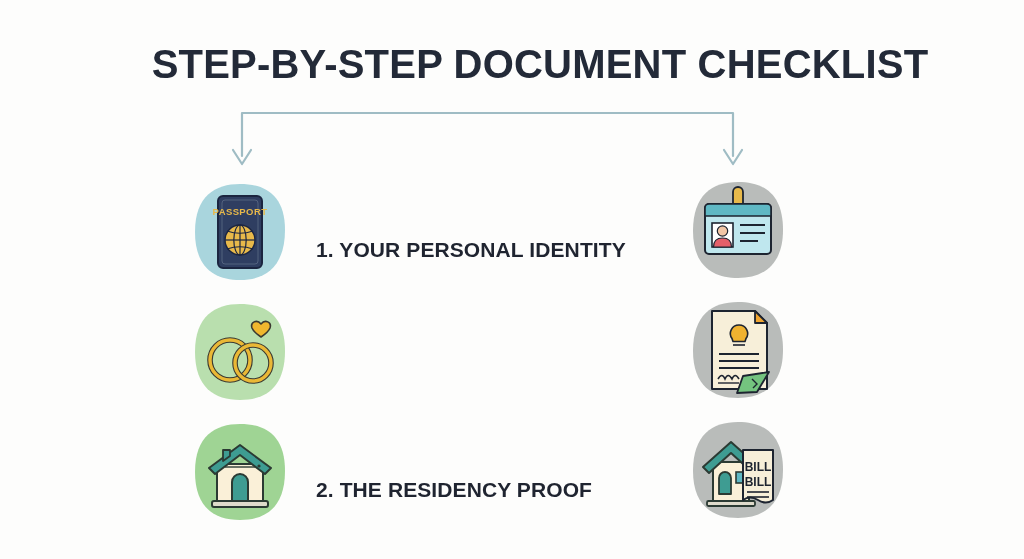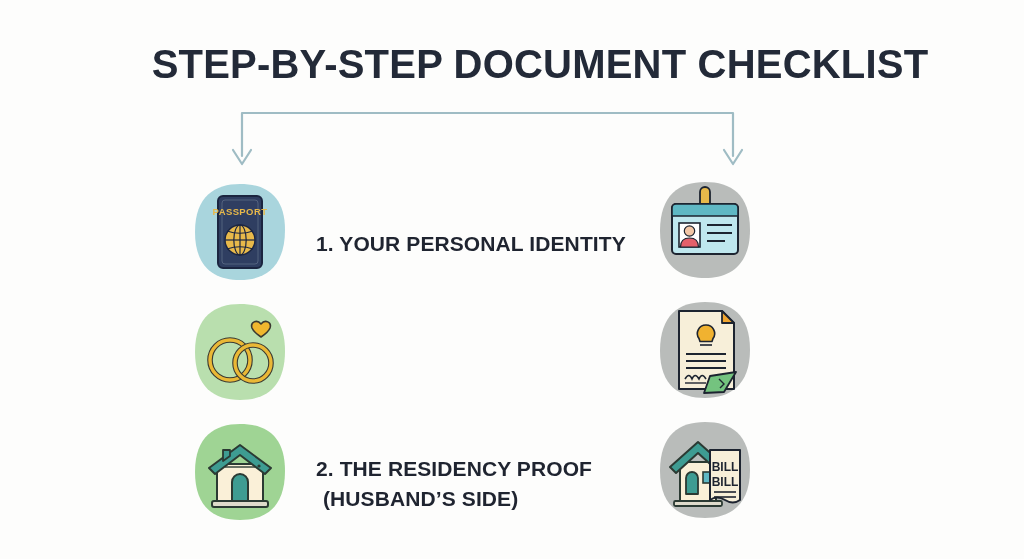--- a/index.html
+++ b/index.html
@@ -57,31 +57,31 @@
 
   .tile {
     position: absolute;
     width: 94px;
     height: 100px;
     display: flex;
     align-items: flex-start;
     justify-content: center;
   }
   .tile-left  { left: 193px; top: 2px; }
-  .tile-right { left: 658px; top: 0px; }
+  .tile-right { left: 691px; top: 0px; }
   .tile-art {
     position: relative;
     width: 94px;
     height: 100px;
   }
 
   .step-label {
     position: absolute;
     left: 316px;
-    top: 12px;
+    top: 18px;
     width: 360px;
     height: 104px;
     display: flex;
     flex-direction: column;
     justify-content: center;
     font-size: 21px;
     font-weight: bold;
     color: #1f2430;
     letter-spacing: 0.1px;
     line-height: 1.42;
@@ -182,21 +182,20 @@
         <path d="M30,28 h7 v6 l-7,5 z" fill="#3e9c92" stroke="#2b3a33" stroke-width="1.8" stroke-linejoin="round"></path>
         <line x1="32" y1="45" x2="62" y2="45" stroke="#2b3a33" stroke-width="1.4"></line>
         <circle cx="66" cy="44" r="1.6" fill="#2b3a33"></circle>
         <path d="M39,80 v-20 a8,8 0 0 1 16,0 v20 z" fill="#3e9c92" stroke="#2b3a33" stroke-width="2" stroke-linejoin="round"></path>
         <rect x="19" y="79" width="56" height="6" rx="2" fill="#dedacb" stroke="#2b3a33" stroke-width="2"></rect>
       </svg>
     </div>
 
     <div class="step-label">
       <span>2. THE RESIDENCY PROOF</span>
-      <span class="line2">(HUSBAND’S SIDE)</span>
     </div>
 
     <div class="tile tile-right">
       <svg class="tile-art" viewBox="0 0 94 100">
         <path d="M47,2 C73,2 92,14 92,50 C92,85 72,98 47,98 C22,98 2,86 2,51 C2,15 21,2 47,2 Z" fill="#b9bcba"></path>
         <rect x="22" y="42" width="36" height="40" fill="#faf0d8" stroke="#2b3a33" stroke-width="2"></rect>
         <path d="M12,47 L40,22 L68,47 L62,53 L40,33 L18,53 Z" fill="#3e9c92" stroke="#2b3a33" stroke-width="2" stroke-linejoin="round"></path>
         <path d="M28,74 v-16 a6,6 0 0 1 12,0 v16 z" fill="#3e9c92" stroke="#2b3a33" stroke-width="1.8" stroke-linejoin="round"></path>
         <rect x="45" y="52" width="11" height="11" fill="#5fb8c4" stroke="#2b3a33" stroke-width="1.6"></rect>
         <rect x="16" y="81" width="48" height="5" rx="1.5" fill="#dedacb" stroke="#2b3a33" stroke-width="1.8"></rect>

